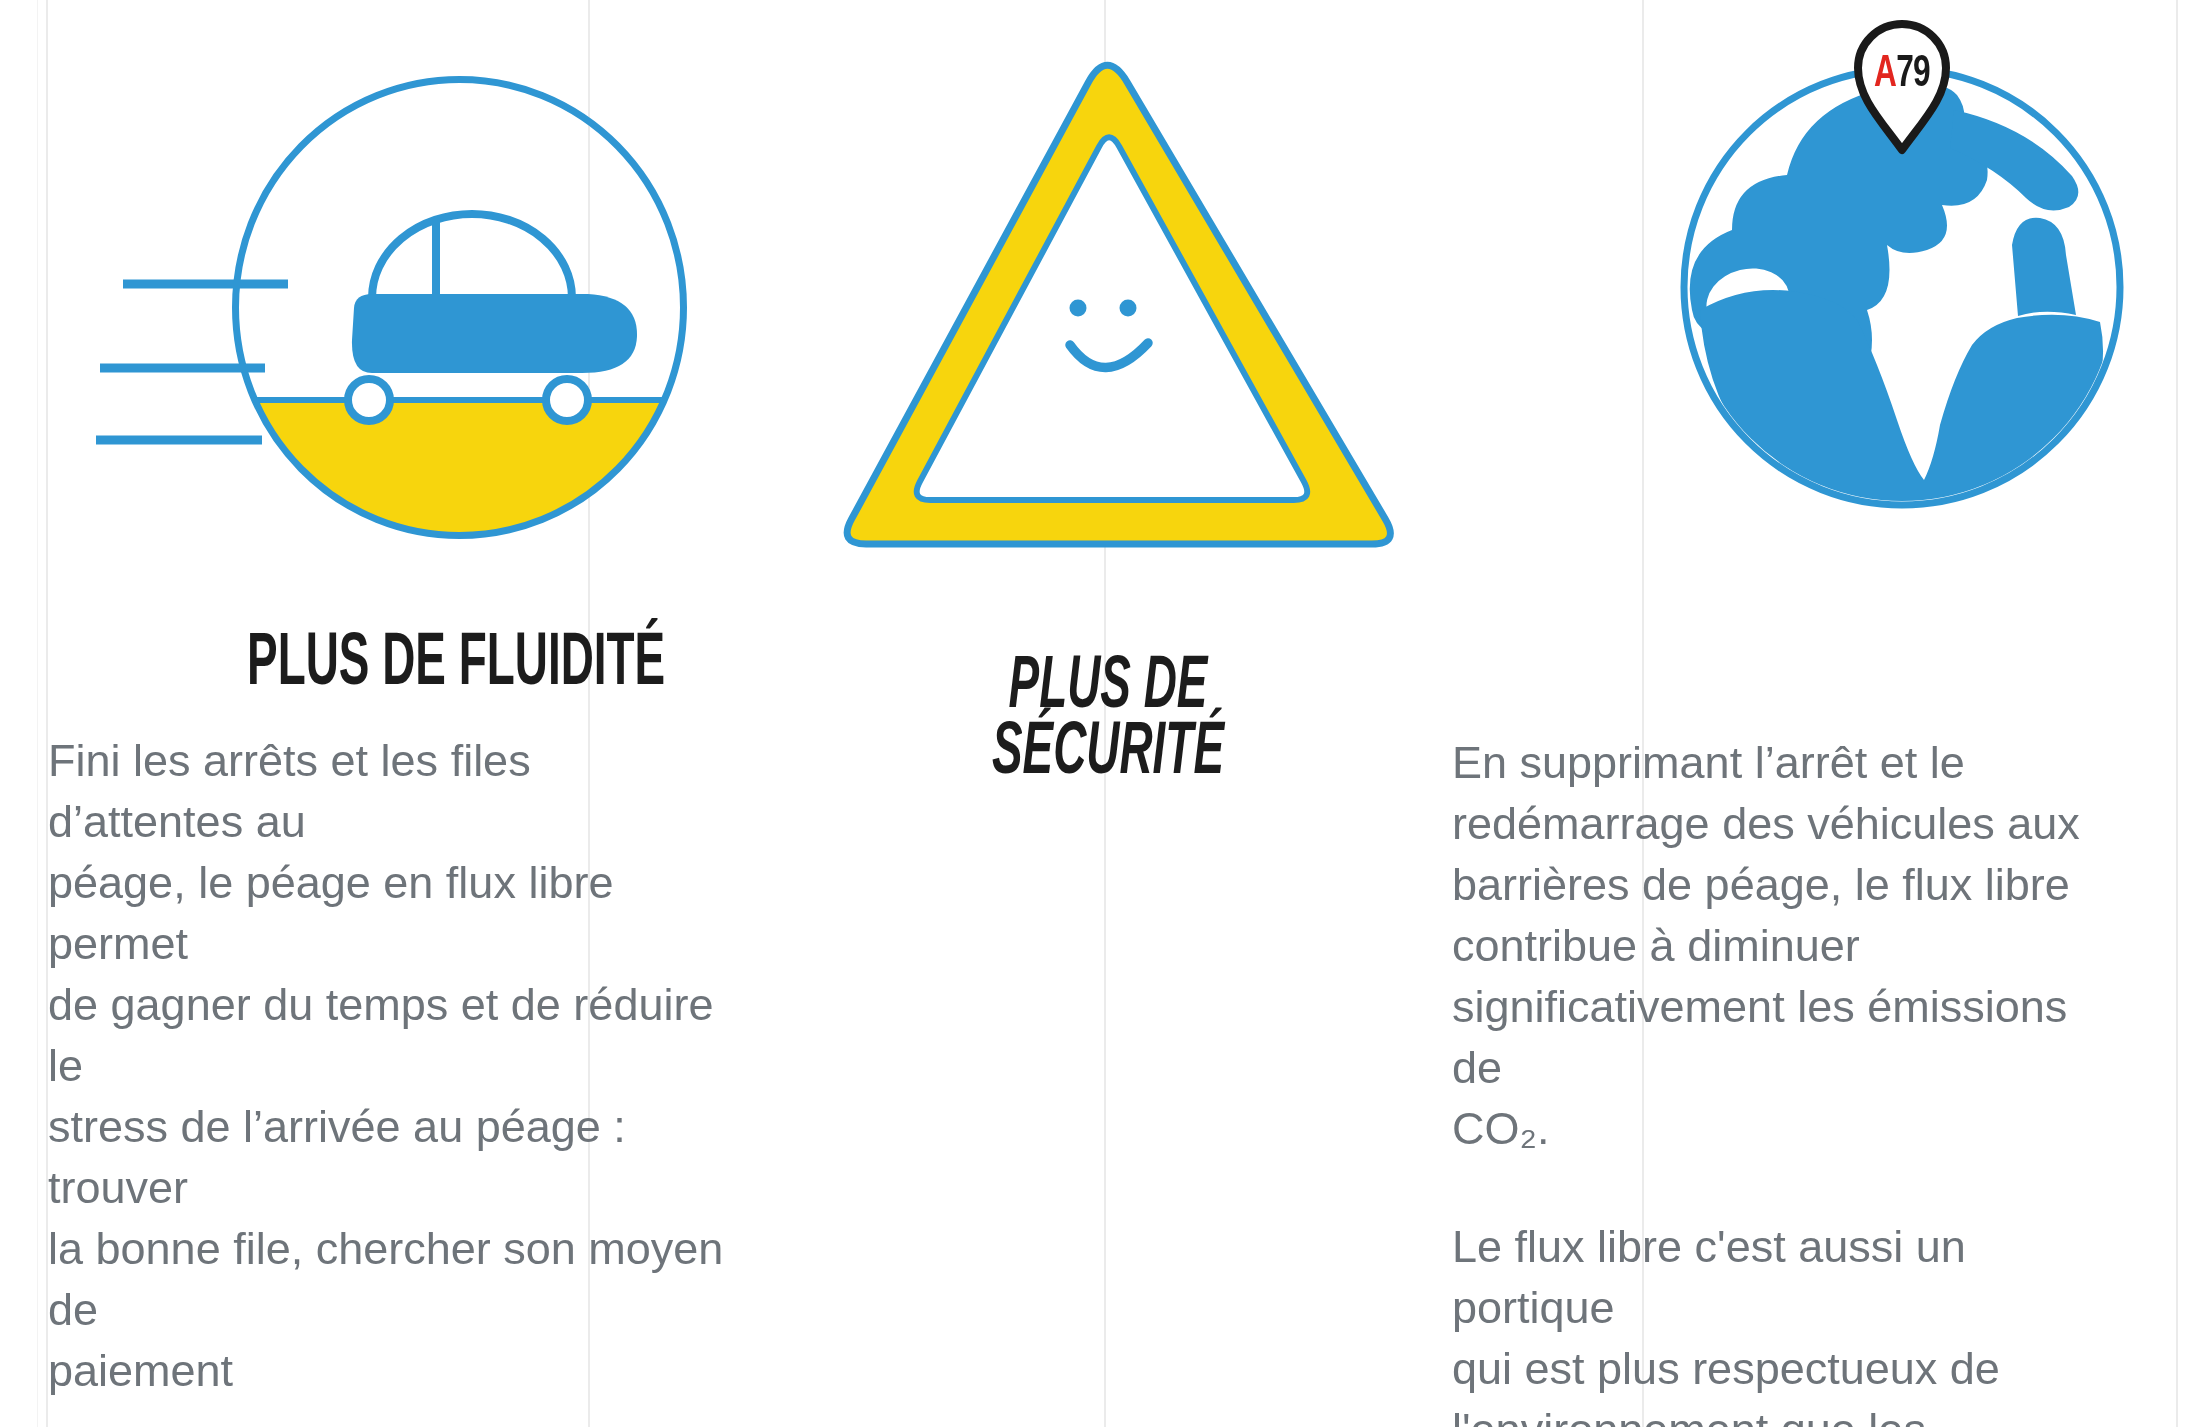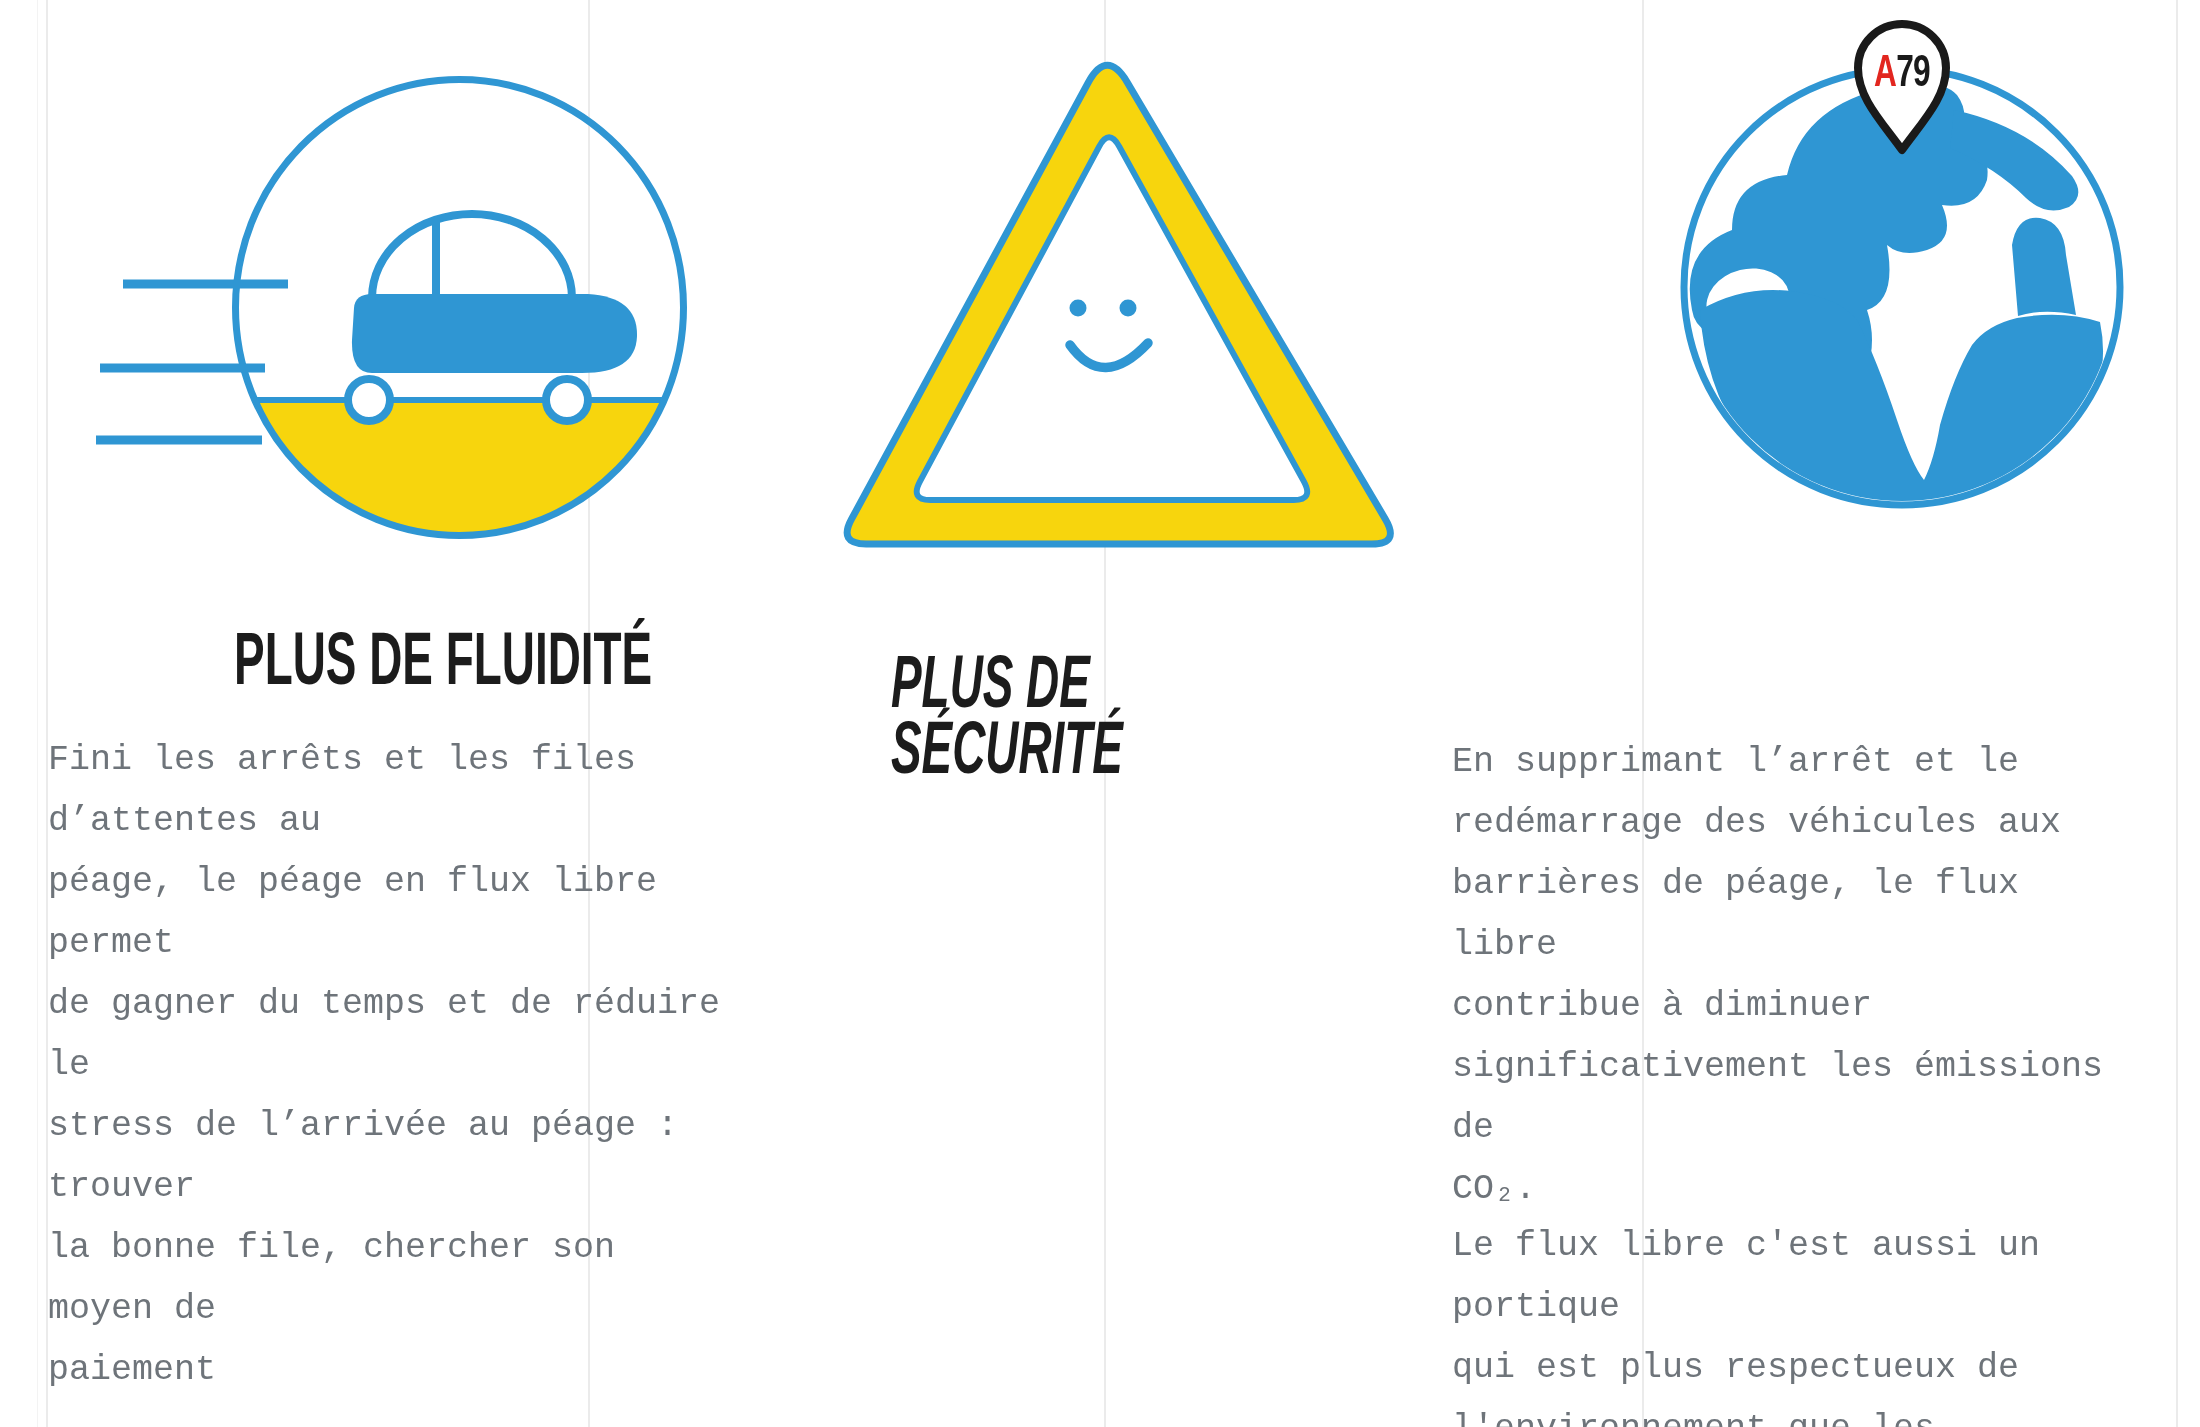--- a/index.html
+++ b/index.html
@@ -8,40 +8,39 @@
     width:2200px;height:1427px;
     background:#ffffff;
     overflow:hidden;
     font-family:"Liberation Sans","DejaVu Sans",sans-serif;
   }
   .seam{position:absolute;top:0;bottom:0;width:2px;background:#ebebeb;}
   .seam.light{width:1px;background:#f3f3f3;}
   .icon-wrap{position:absolute;}
   .col-title{
     position:absolute;
-    text-align:left;
+    text-align:center;
     color:#1c1c1c;
     font-weight:bold;
     font-size:74px;
     line-height:66px;
     letter-spacing:0px;
     white-space:pre-line;
   }
   .col-title .squeeze{
     display:inline-block;
     transform:scaleX(0.62);
     transform-origin:50% 50%;
   }
   .body-text{
     position:absolute;
     color:#6e747a;
-    font-size:35px;
+    font-size:45px;
     line-height:61px;
     white-space:pre-line;
-    font-family:Liberation Mono, monospace;
   }
 </style>
 </head>
 <body>
 
 <div class="canvas">
 
   <div class="seam light" style="left:37px;"></div>
   <div class="seam" style="left:46px;"></div>
   <div class="seam" style="left:588px;"></div>

